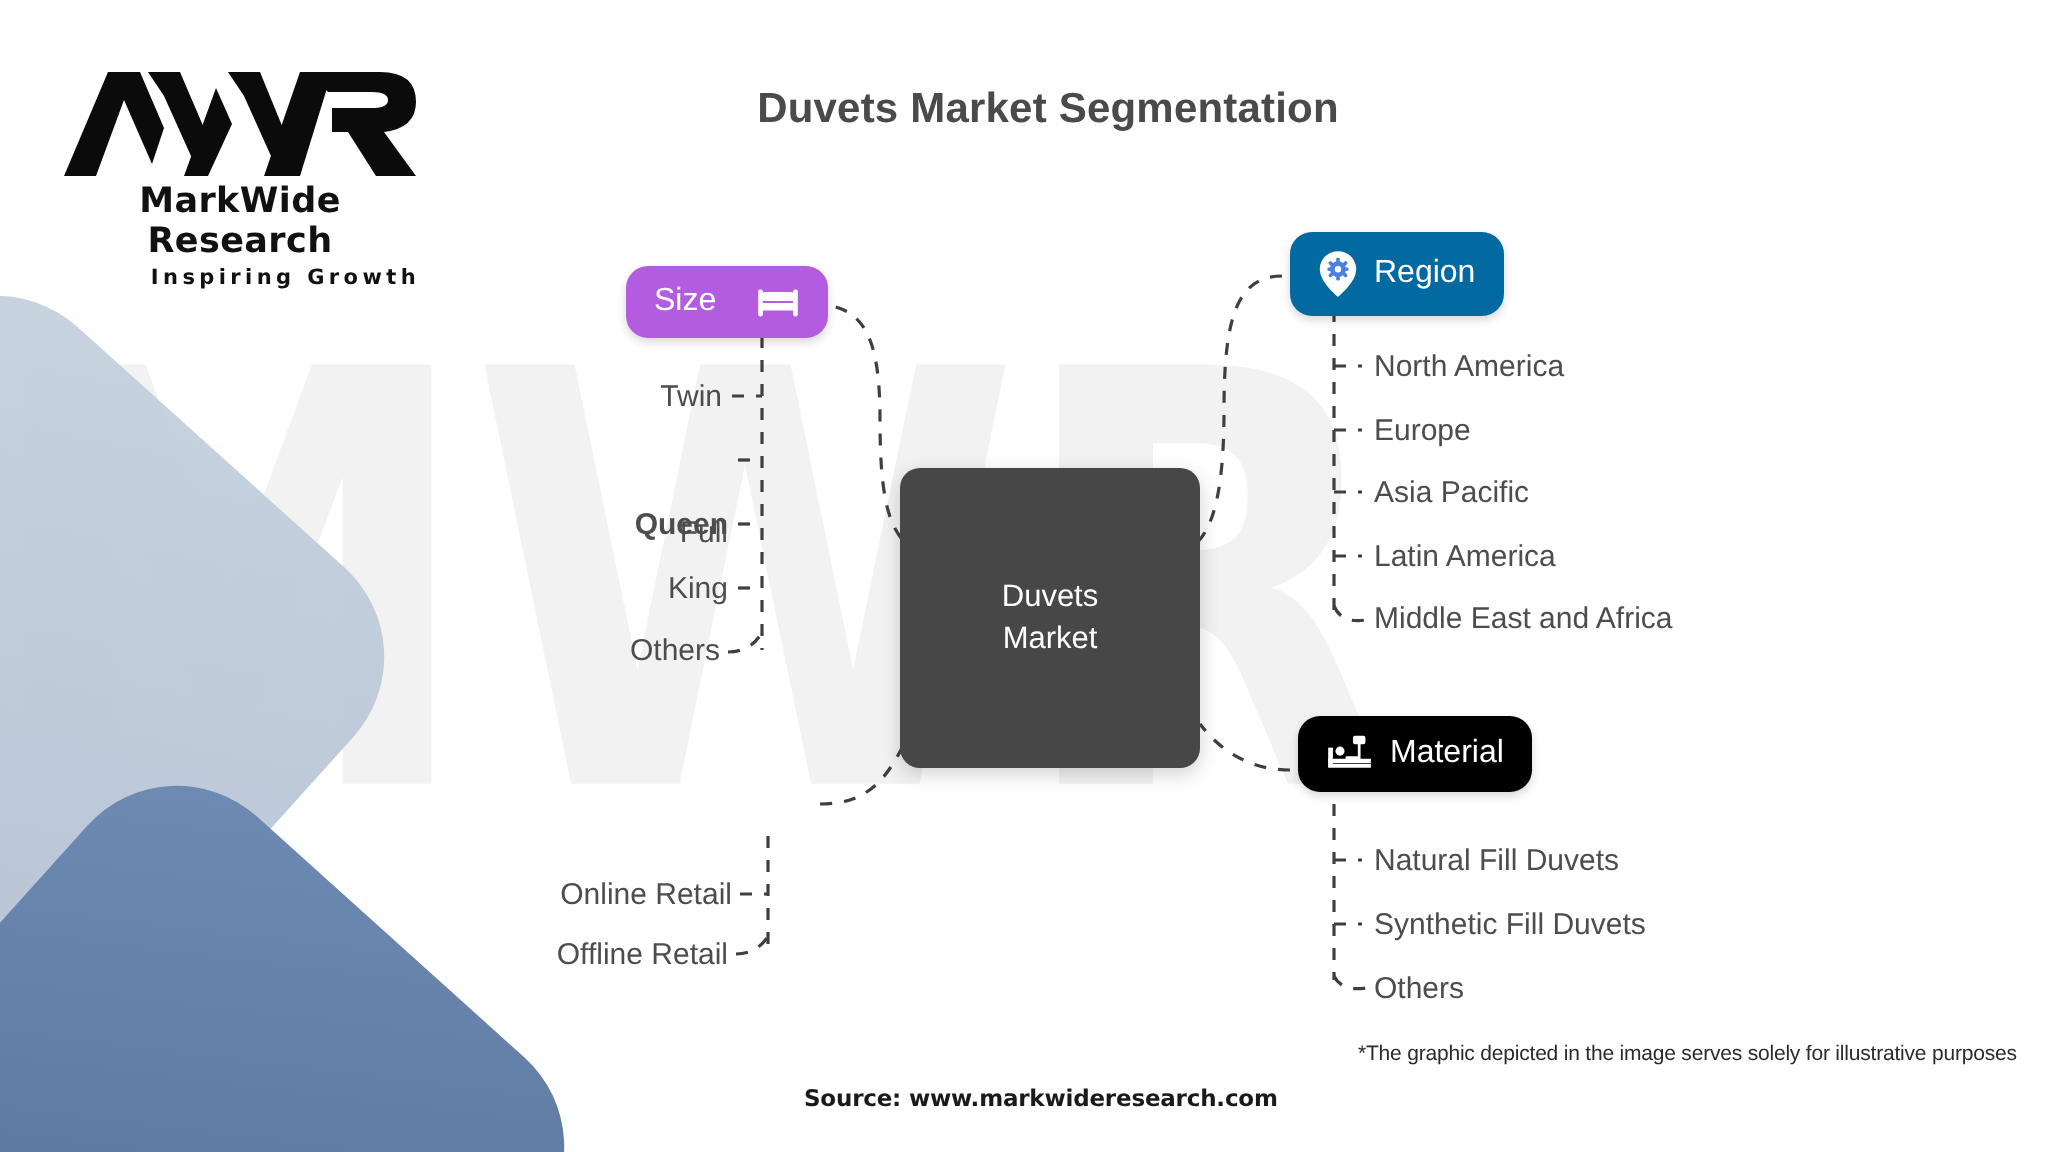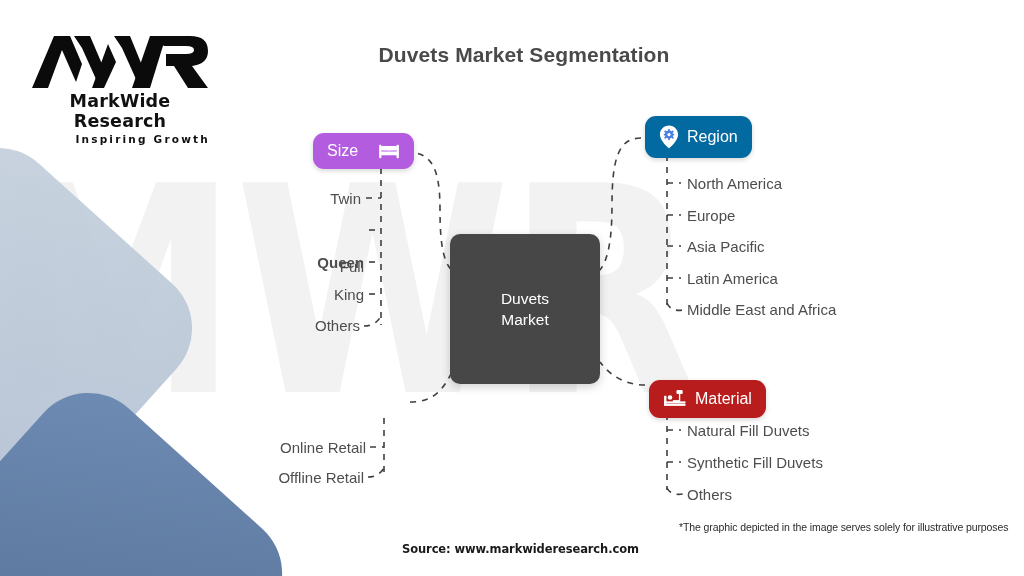--- a/index.html
+++ b/index.html
@@ -75,21 +75,21 @@
   
   .badge{
     position:absolute;display:flex;align-items:center;gap:8px;
     padding:9px 14px;border-radius:11px;color:#fff;
     font-size:16px;white-space:nowrap;
     box-shadow:0 2px 5px rgba(0,0,0,.16);
   }
   .badge .ico{display:flex;align-items:center;justify-content:center;}
   #badge-size{left:313px;top:133px;background:#b45ce0;gap:20px;}
   #badge-region{left:645px;top:116px;background:#0369a1;}
-  #badge-material{left:649px;top:380px;background:#b91c1c;justify-content:flex-end;}
+  #badge-material{left:649px;top:358px;background:#000000;justify-content:flex-end;}
   #badge-distribution{left:187px;top:383px;background:#ddcb1d;}
 
   
   .leaf{
     position:absolute;font-size:15px;color:#4d4d4d;white-space:nowrap;
   }
   .leaf.right{text-align:right;}
 
   
   .src{

